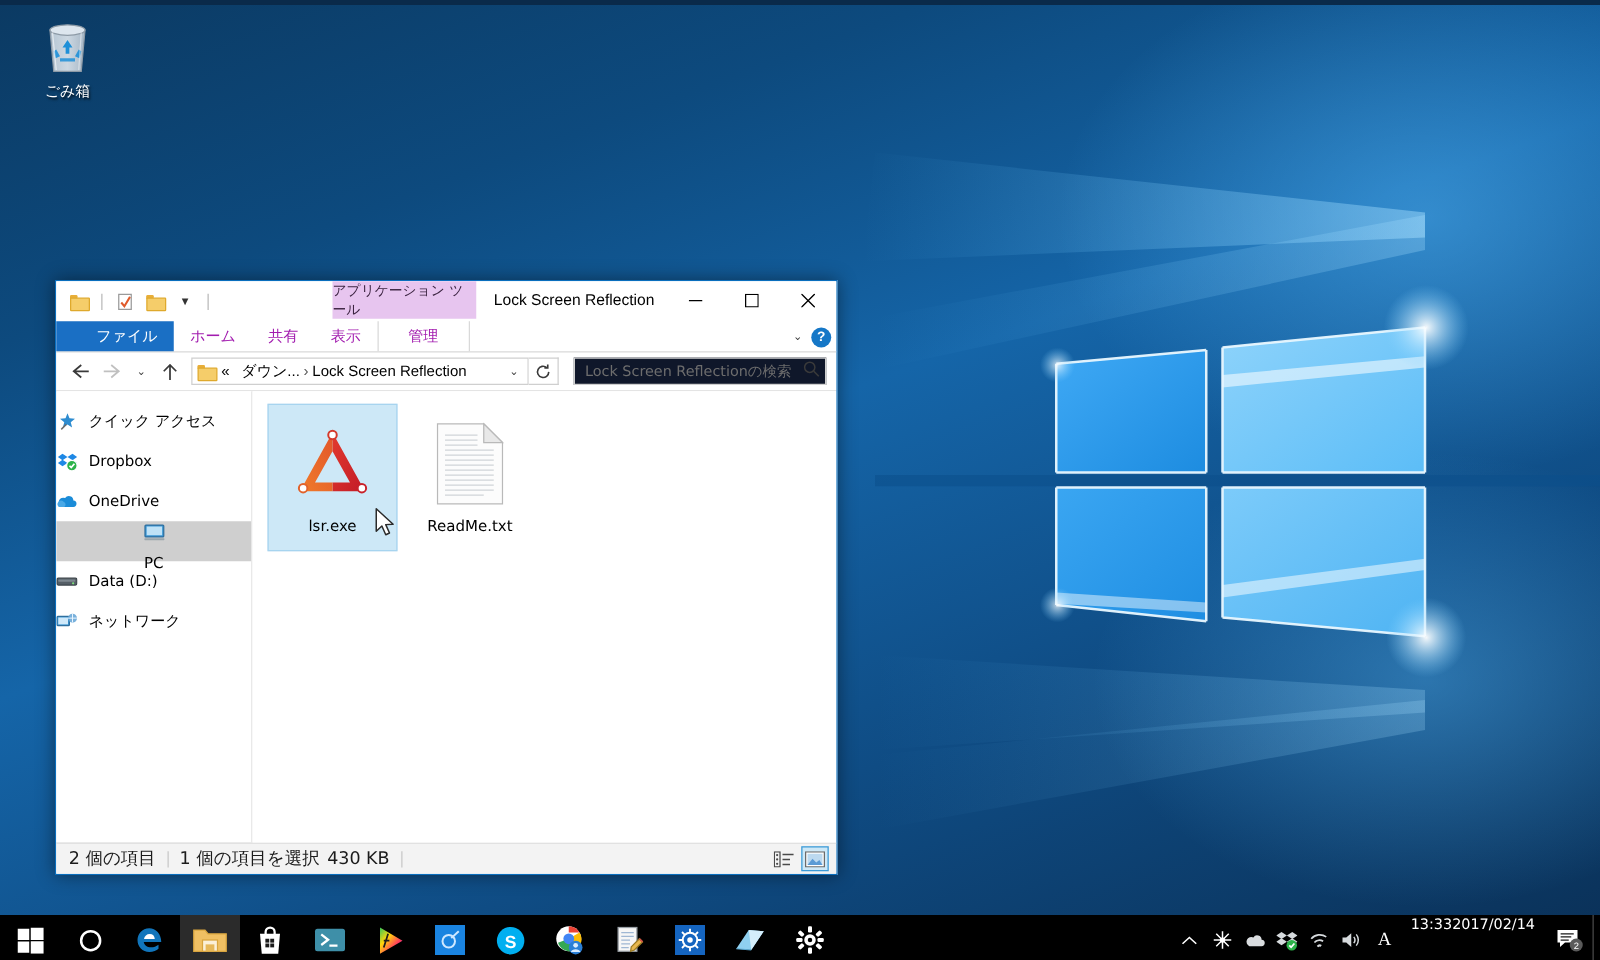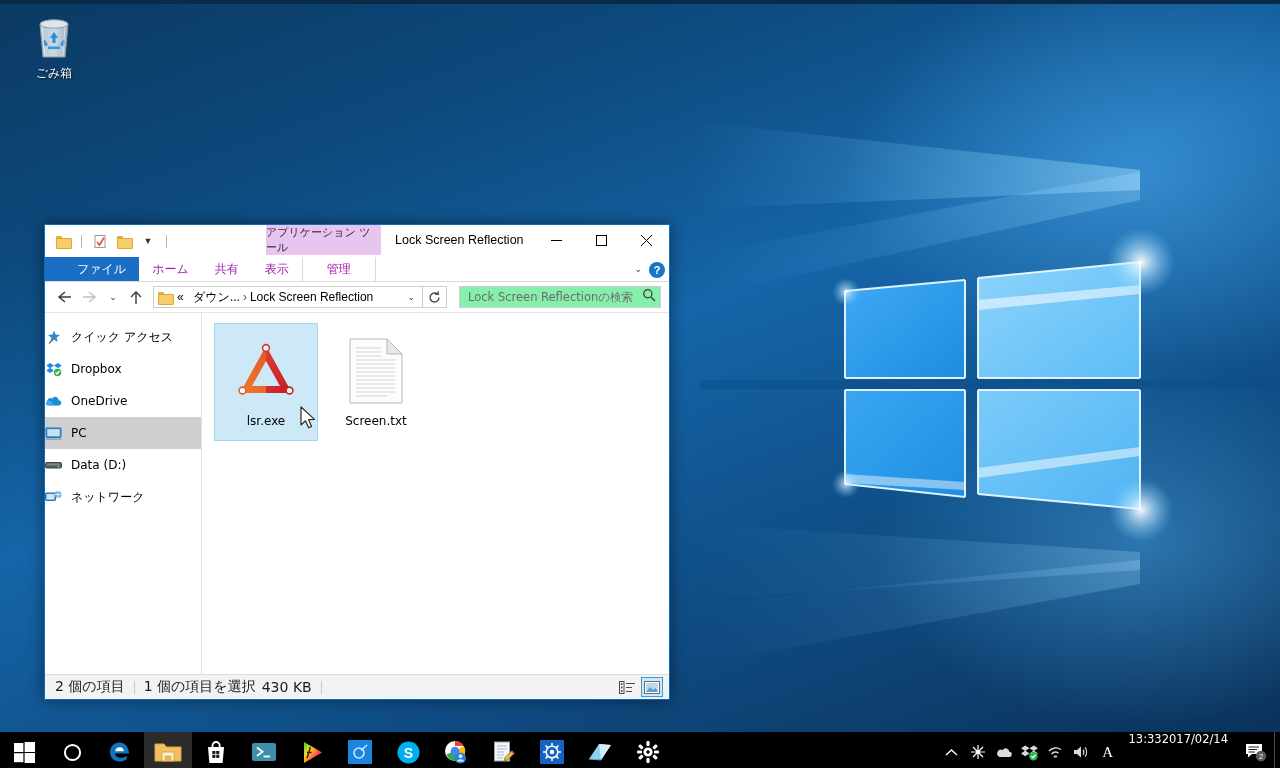--- a/index.html
+++ b/index.html
@@ -92,40 +92,40 @@
   .addrbox {
     flex:0 0 auto; width:270px; height:22px; border:1px solid #cfcfcf; background:#fff;
     display:flex; align-items:center; padding:0 2px 0 4px; margin-left:4px; font-size:12px;
   }
   .crumb { font-size:12px; color:#000; white-space:nowrap; }
   .crumb .sep { color:#5a5a5a; margin:0 3px; }
   .addr-caret { margin-left:auto; font-size:9px; color:#333; padding:0 5px; }
   .refreshbtn { width:24px; height:22px; border:1px solid #cfcfcf; border-left:none; display:flex;
                 align-items:center; justify-content:center; background:#fff; }
   .searchbox {
-    flex:1; height:22px; border:1px solid #cfcfcf; background:#86efac; margin-left:12px;
+    flex:1; height:22px; border:1px solid #cfcfcf; background:#0f172a; margin-left:12px;
     display:flex; align-items:center; padding:0 4px 0 8px;
   }
   .searchbox input {
     border:none; outline:none; flex:1; font-size:11.5px; color:#6d6d6d;
     font-family:"DejaVu Sans","Liberation Sans",sans-serif; background:transparent;
   }
   .searchbox input::placeholder { color:#6d6d6d; opacity:1; }
 
   
   .wbody { flex:1; display:flex; border-top:1px solid #e4e4e4; min-height:0; }
   .navpane {
     width:157px; background:#fff; border-right:1px solid #e2e2e2; padding-top:8px;
     overflow:hidden;
   }
   .navitem {
     height:32px; display:flex; align-items:center; gap:9px;
     font-size:12px; color:#000; font-family:"DejaVu Sans","Liberation Sans",sans-serif;
   }
-  .navitem.sel { background:#cfcfcf; }
+  .navitem.sel { background:#cfcfcf;flex-direction:column; }
   .nav-ico { width:17px; height:17px; display:flex; align-items:center; justify-content:center; flex:0 0 17px; }
 
   .content { flex:1; background:#fff; padding:10px 0 0 12px; position:relative; }
   .grid { display:flex; flex-wrap:wrap; gap:6px; }
   .item {
     width:104px; height:118px; display:flex; flex-direction:column; align-items:center;
     padding-top:8px; border:1px solid transparent;
   }
   .item.selected { background:#cde8f7; border:1px solid #a7d4ef; }
   .item .ico-wrap { width:78px; height:78px; display:flex; align-items:center; justify-content:center; }
@@ -462,21 +462,21 @@
           <div class="item">
             <div class="ico-wrap">
               <svg width="54" height="66" viewBox="0 0 54 66">
                 <path d="M1,1 H38 L53,16 V65 H1 Z" fill="#fcfcfc" stroke="#b9b9b9" stroke-width="1"></path>
                 <path d="M38,1 L53,16 H38 Z" fill="#e8e8e8" stroke="#b9b9b9" stroke-width="1"></path>
                 <g stroke="#cfd4d8" stroke-width="1">
                   <path d="M7,10 H33 M7,14 H33 M7,18 H33 M7,22 H46 M7,26 H46 M7,30 H46 M7,34 H46 M7,38 H46 M7,42 H46 M7,46 H46 M7,50 H46 M7,54 H46 M7,58 H38"></path>
                 </g>
               </svg>
             </div>
-            <div class="name">Screen.txt</div>
+            <div class="name">ReadMe.txt</div>
           </div>
 
         </div>
       </div>
     </div>
 
     <div class="statusbar">
       <span>2 個の項目</span>
       <span class="vdiv"></span>
       <span>1 個の項目を選択</span>

